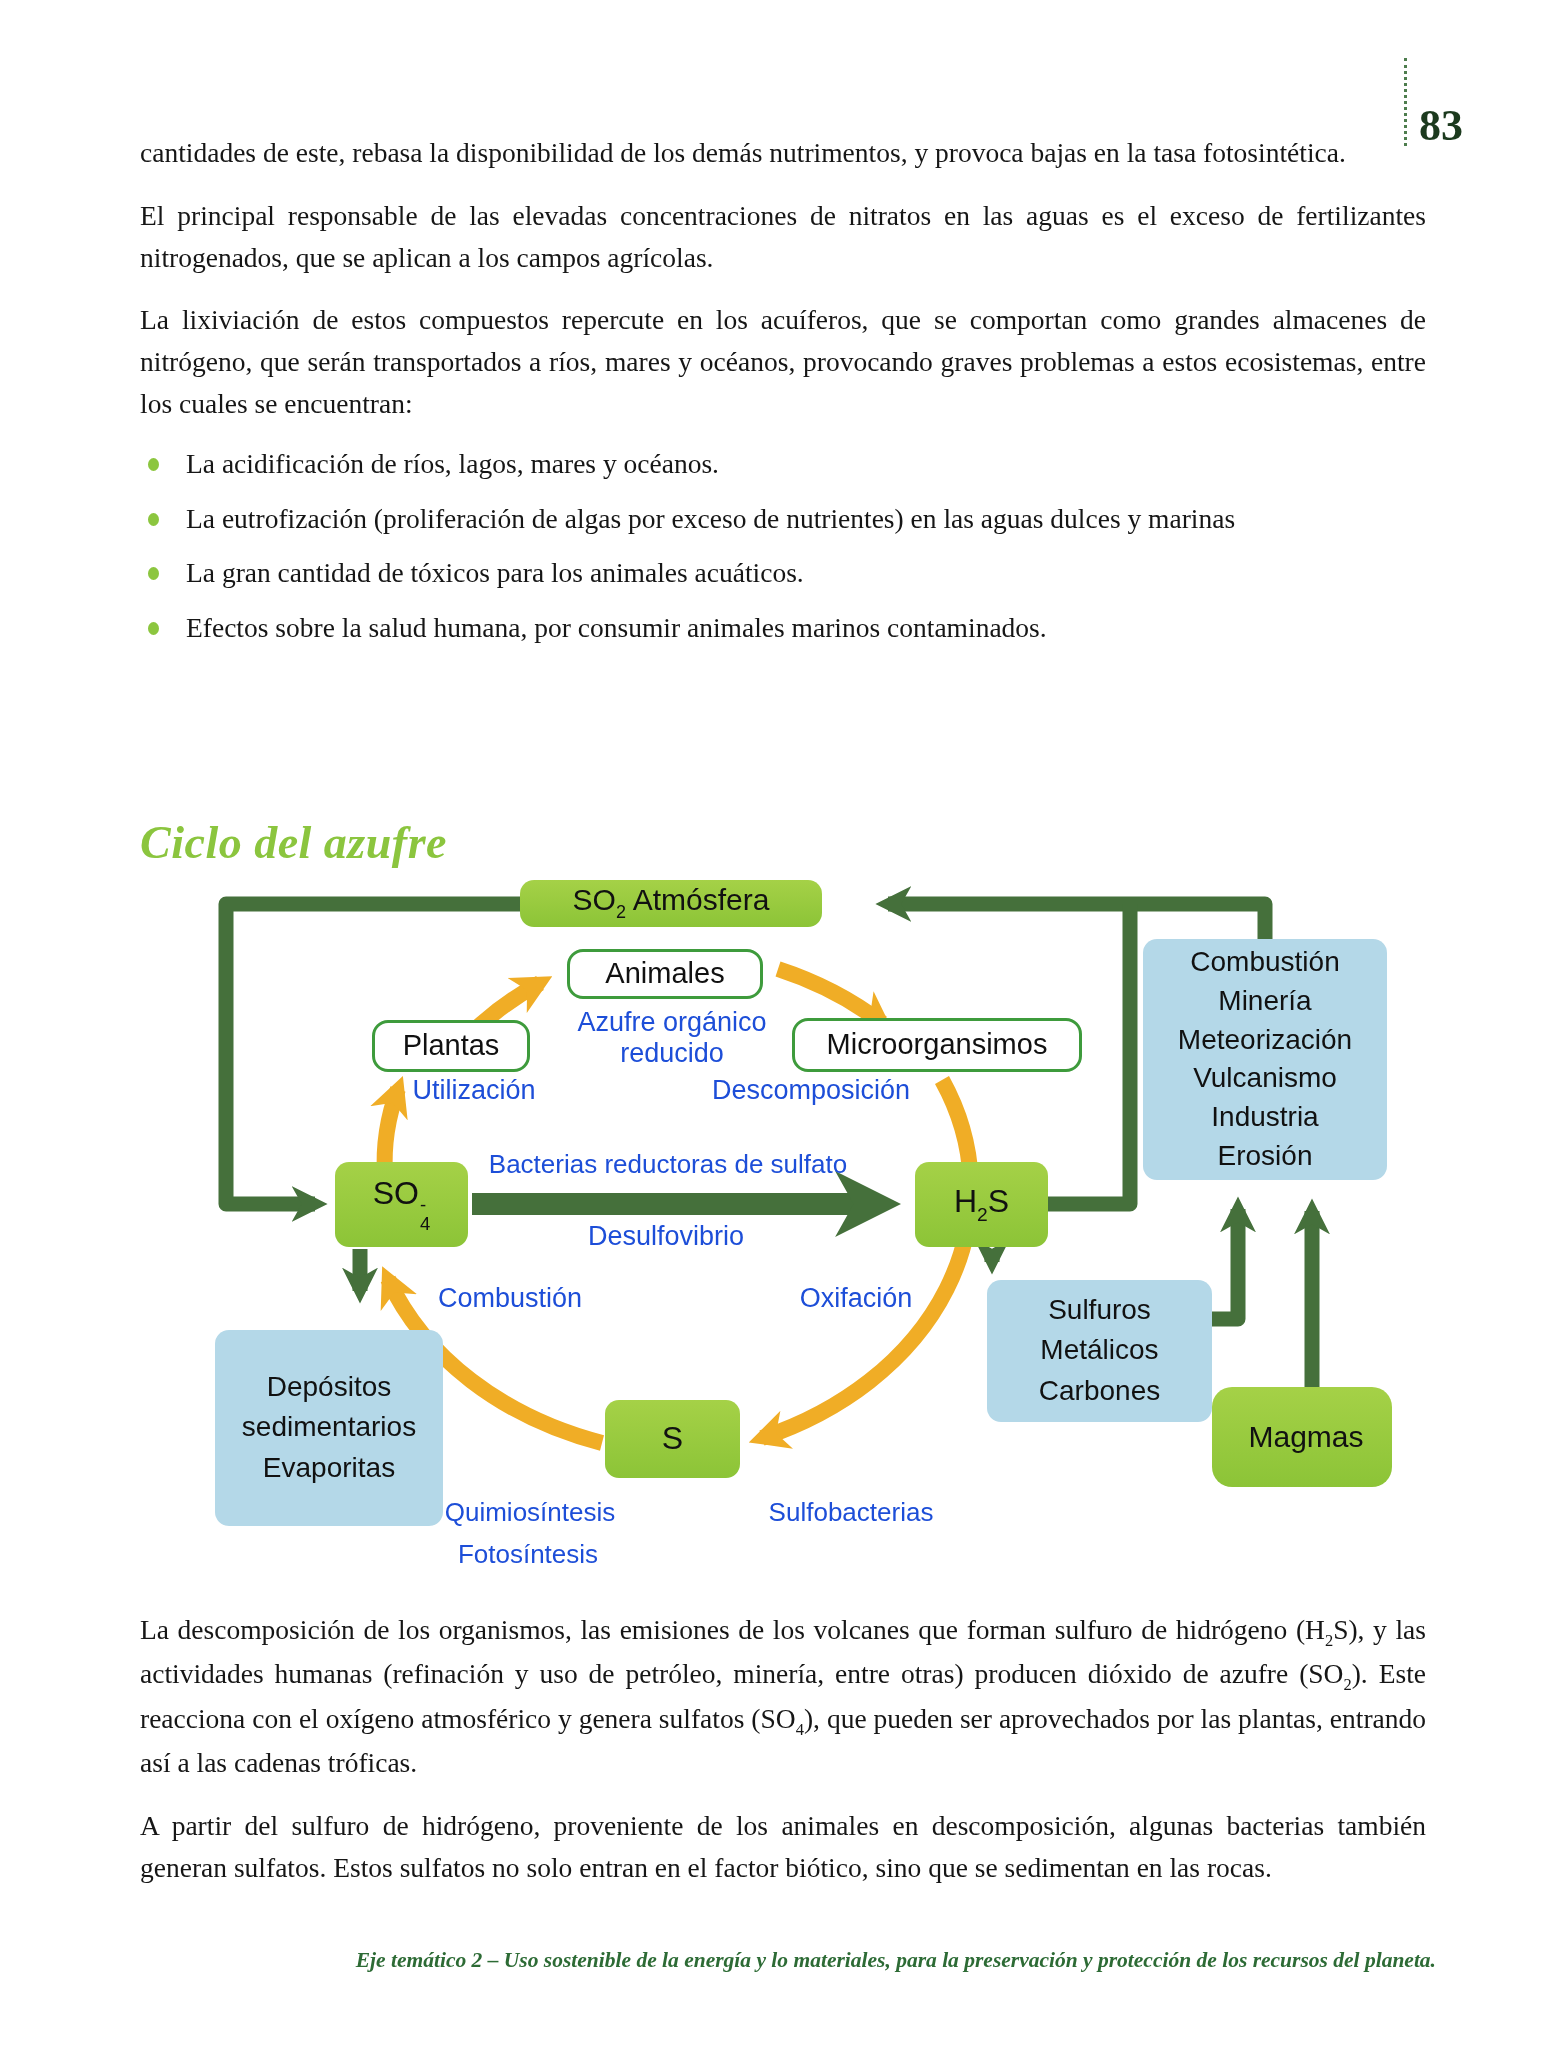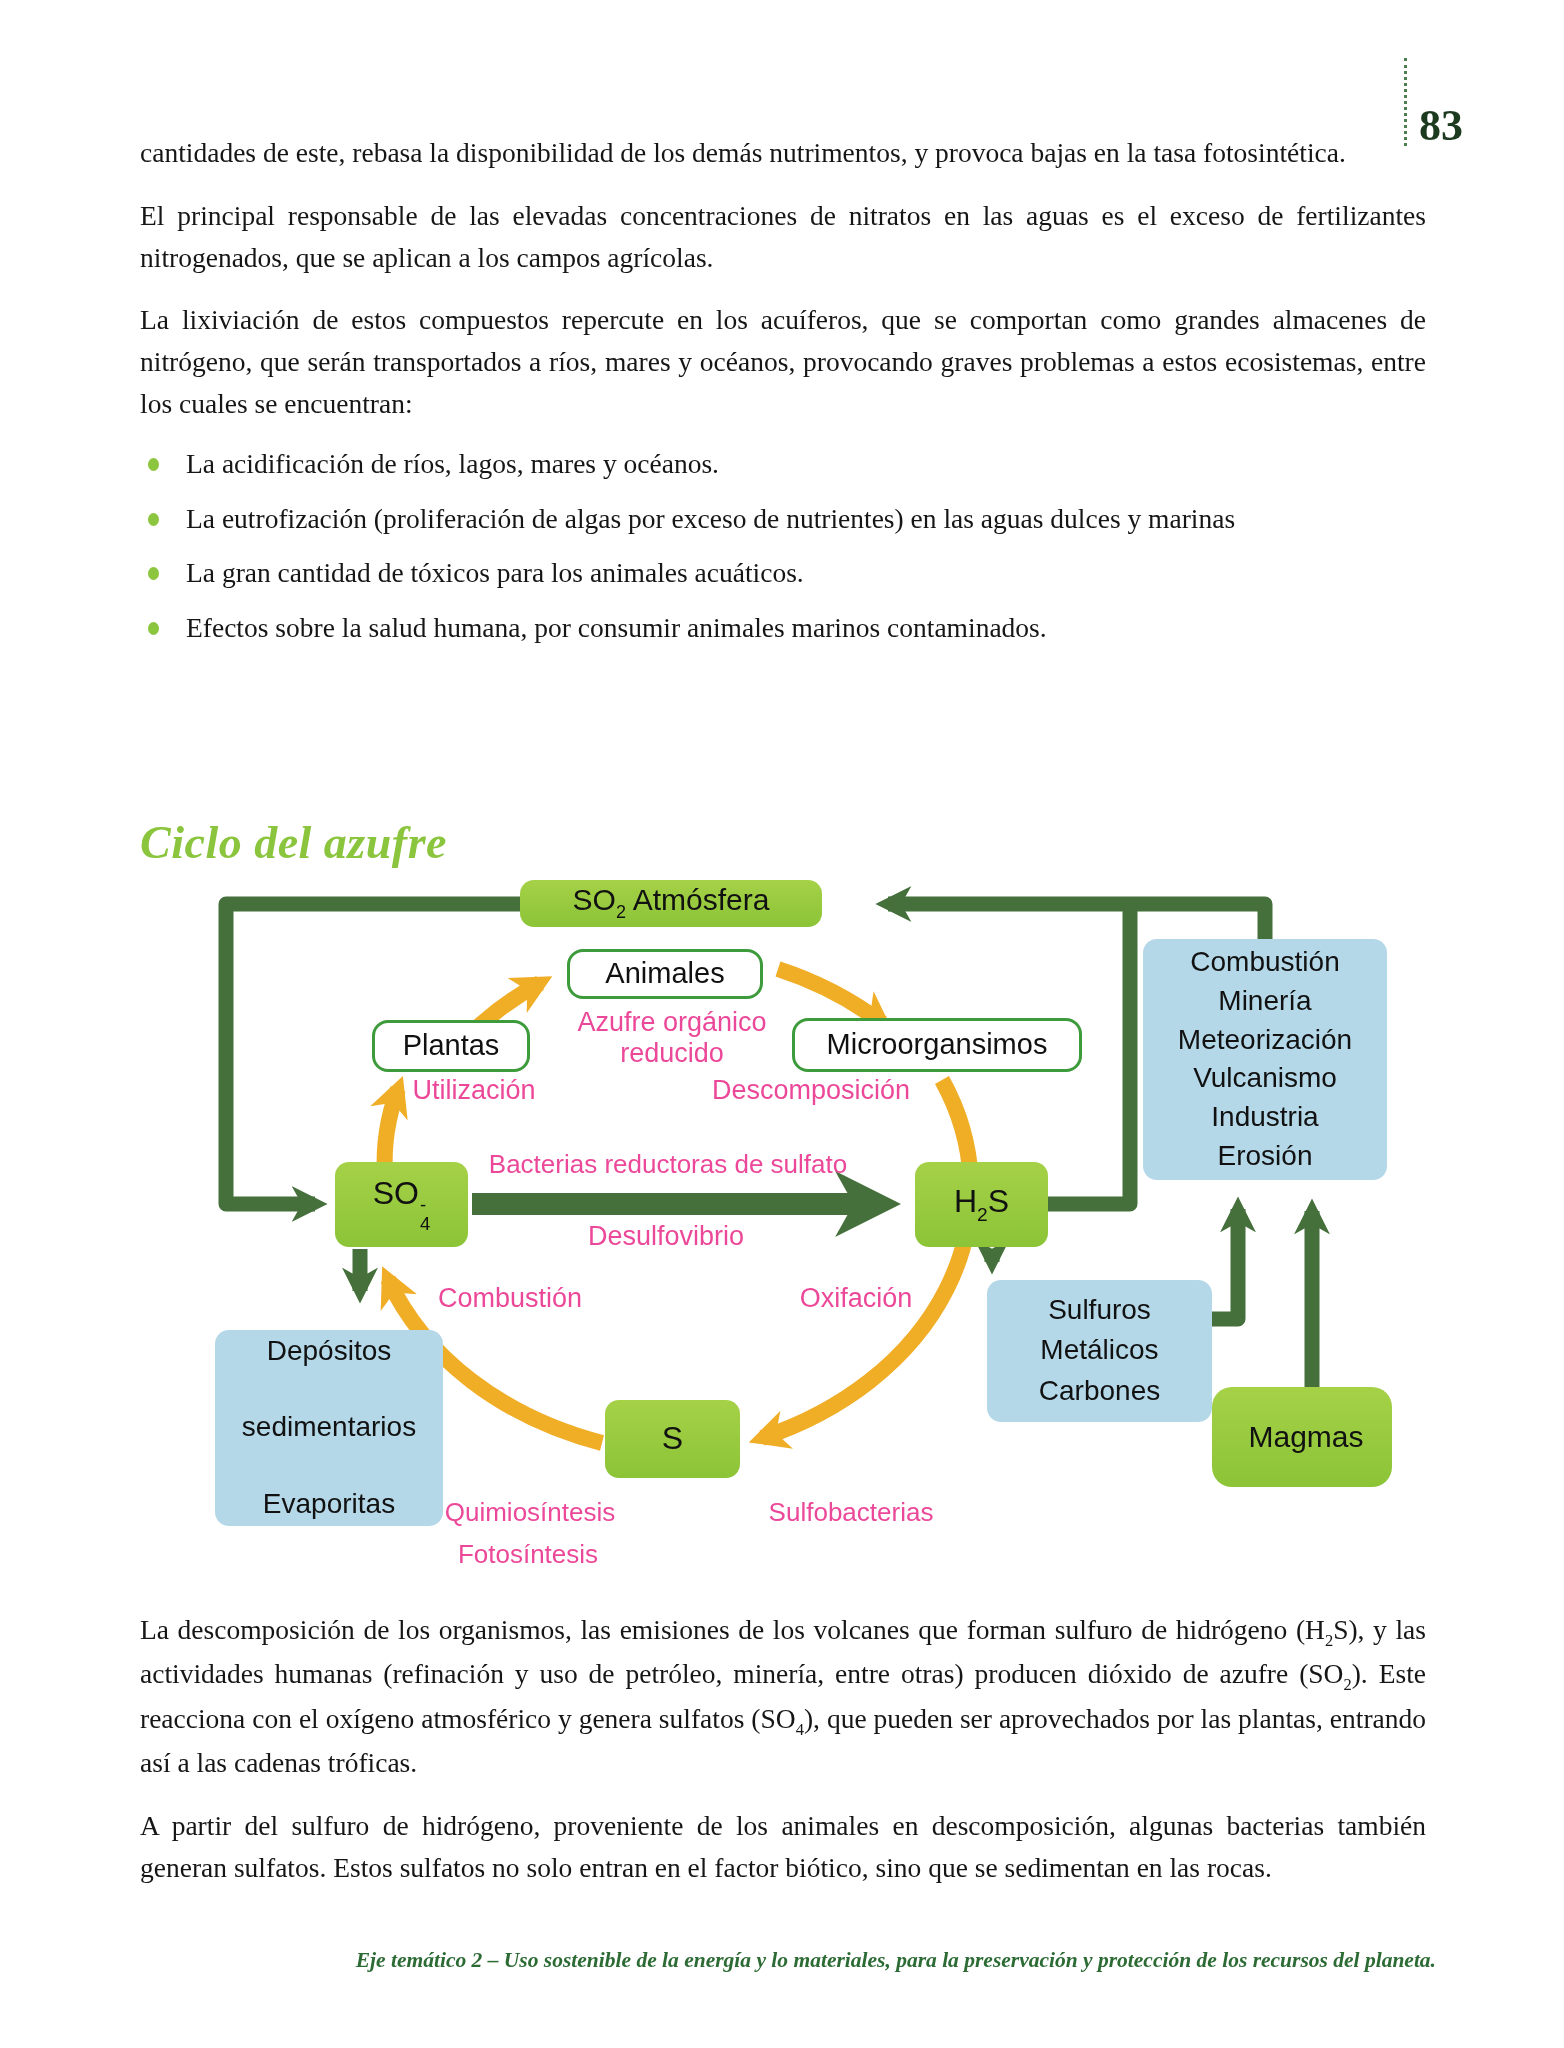--- a/index.html
+++ b/index.html
@@ -19,21 +19,21 @@
   h1.section{margin:170px 0 0 0;font-size:46px;font-weight:bold;color:#8bc53e;letter-spacing:0.5px;font-style:italic;}
   
   .diagram{position:relative;width:1564px;height:732px;margin-top:8px;left:-140px;
            font-family:"Liberation Sans", sans-serif;}
   .diagram svg{position:absolute;left:0;top:0;}
   .dbox{position:absolute;box-sizing:border-box;display:flex;align-items:center;justify-content:center;
         text-align:center;font-size:29px;color:#111;}
   .gbox{background:linear-gradient(#a5d147,#8cc437);border-radius:14px;}
   .wbox{background:#ffffff;border:3px solid #3e9b3c;border-radius:16px;}
   .bbox{background:#b4d8e8;border-radius:14px;flex-direction:column;line-height:1.45;}
-  .dlabel{position:absolute;transform:translateX(-50%);white-space:nowrap;font-size:27px;color:#ec4899;}
+  .dlabel{position:absolute;transform:translateX(-50%);white-space:nowrap;font-size:27px;color:#1d4ed8;}
   .stack{display:inline-flex;flex-direction:column;align-items:flex-start;font-size:0.58em;line-height:1.0;
          vertical-align:-0.35em;margin-left:1px;}
   sub.f{font-size:0.6em;vertical-align:-0.45em;}
   .combustion-line{display:block;}
   
   .bottomtext{margin-top:24px;}
   .footer{position:absolute;top:1948px;right:128px;font-size:21.5px;font-style:italic;font-weight:bold;
           color:#2d6b35;font-family:"Liberation Serif", serif;}
 </style>
 </head>
@@ -110,21 +110,21 @@
               <span>-</span>
               <span>4</span>
             </span></span>
       </div>
       <div class="dbox gbox" style="left:915px;top:285px;width:133px;height:85px;font-size:32px;">
         <span><span>H</span><sub class="f">2</sub><span>S</span></span>
       </div>
       <div class="dbox gbox" style="left:605px;top:523px;width:135px;height:78px;font-size:32px;">
         <span>S</span>
       </div>
-      <div class="dbox bbox" style="left:215px;top:453px;width:228px;height:196px;font-size:28px;gap:36px;">
+      <div class="dbox bbox" style="left:215px;top:453px;width:228px;height:196px;font-size:28px;">
         <span class="combustion-line">Depósitos</span>
         <span class="combustion-line">sedimentarios</span>
         <span class="combustion-line">Evaporitas</span>
       </div>
       <div class="dbox bbox" style="left:1143px;top:62px;width:244px;height:241px;font-size:28px;line-height:1.38;">
         <span class="combustion-line">Combustión</span>
         <span class="combustion-line">Minería</span>
         <span class="combustion-line">Meteorización</span>
         <span class="combustion-line">Vulcanismo</span>
         <span class="combustion-line">Industria</span>

